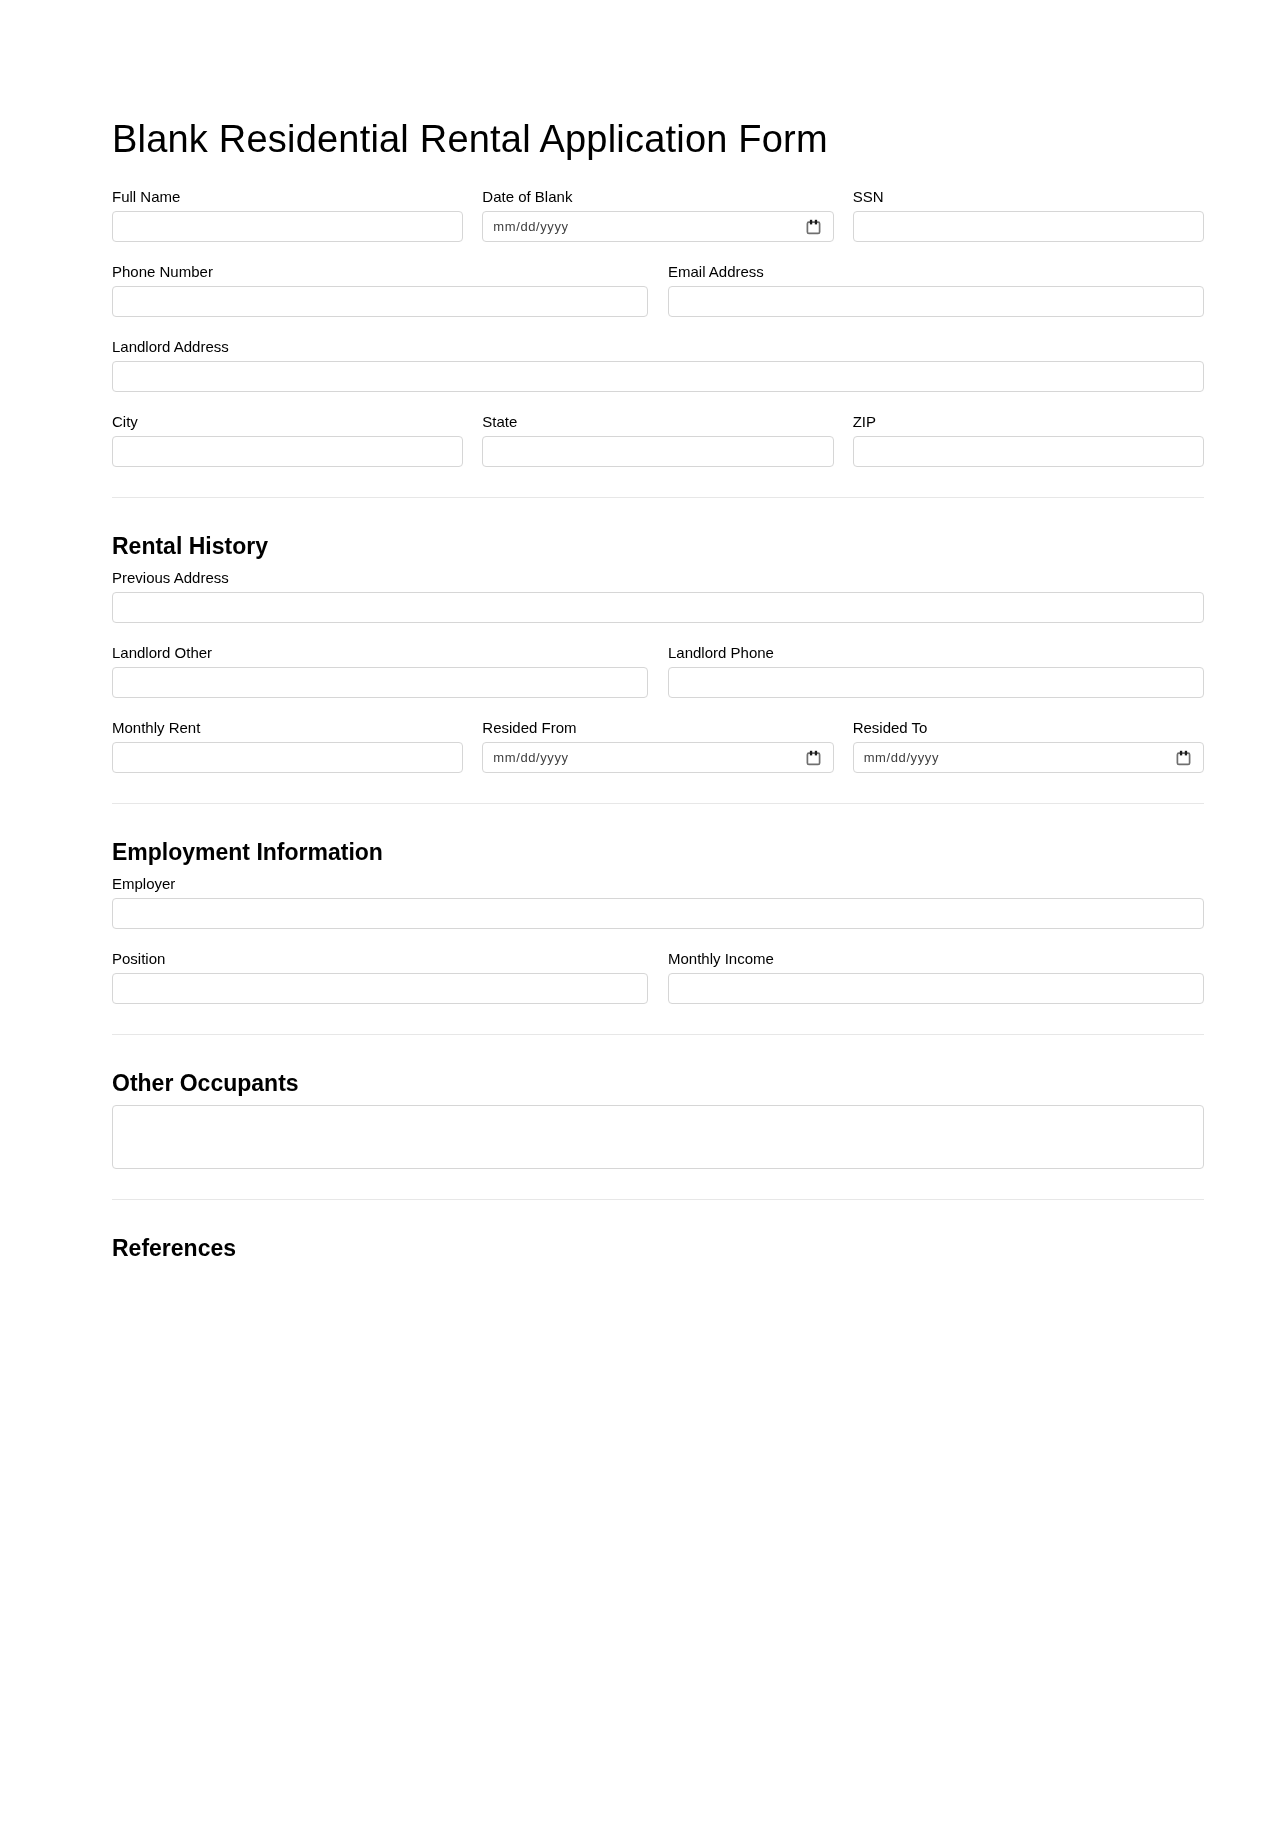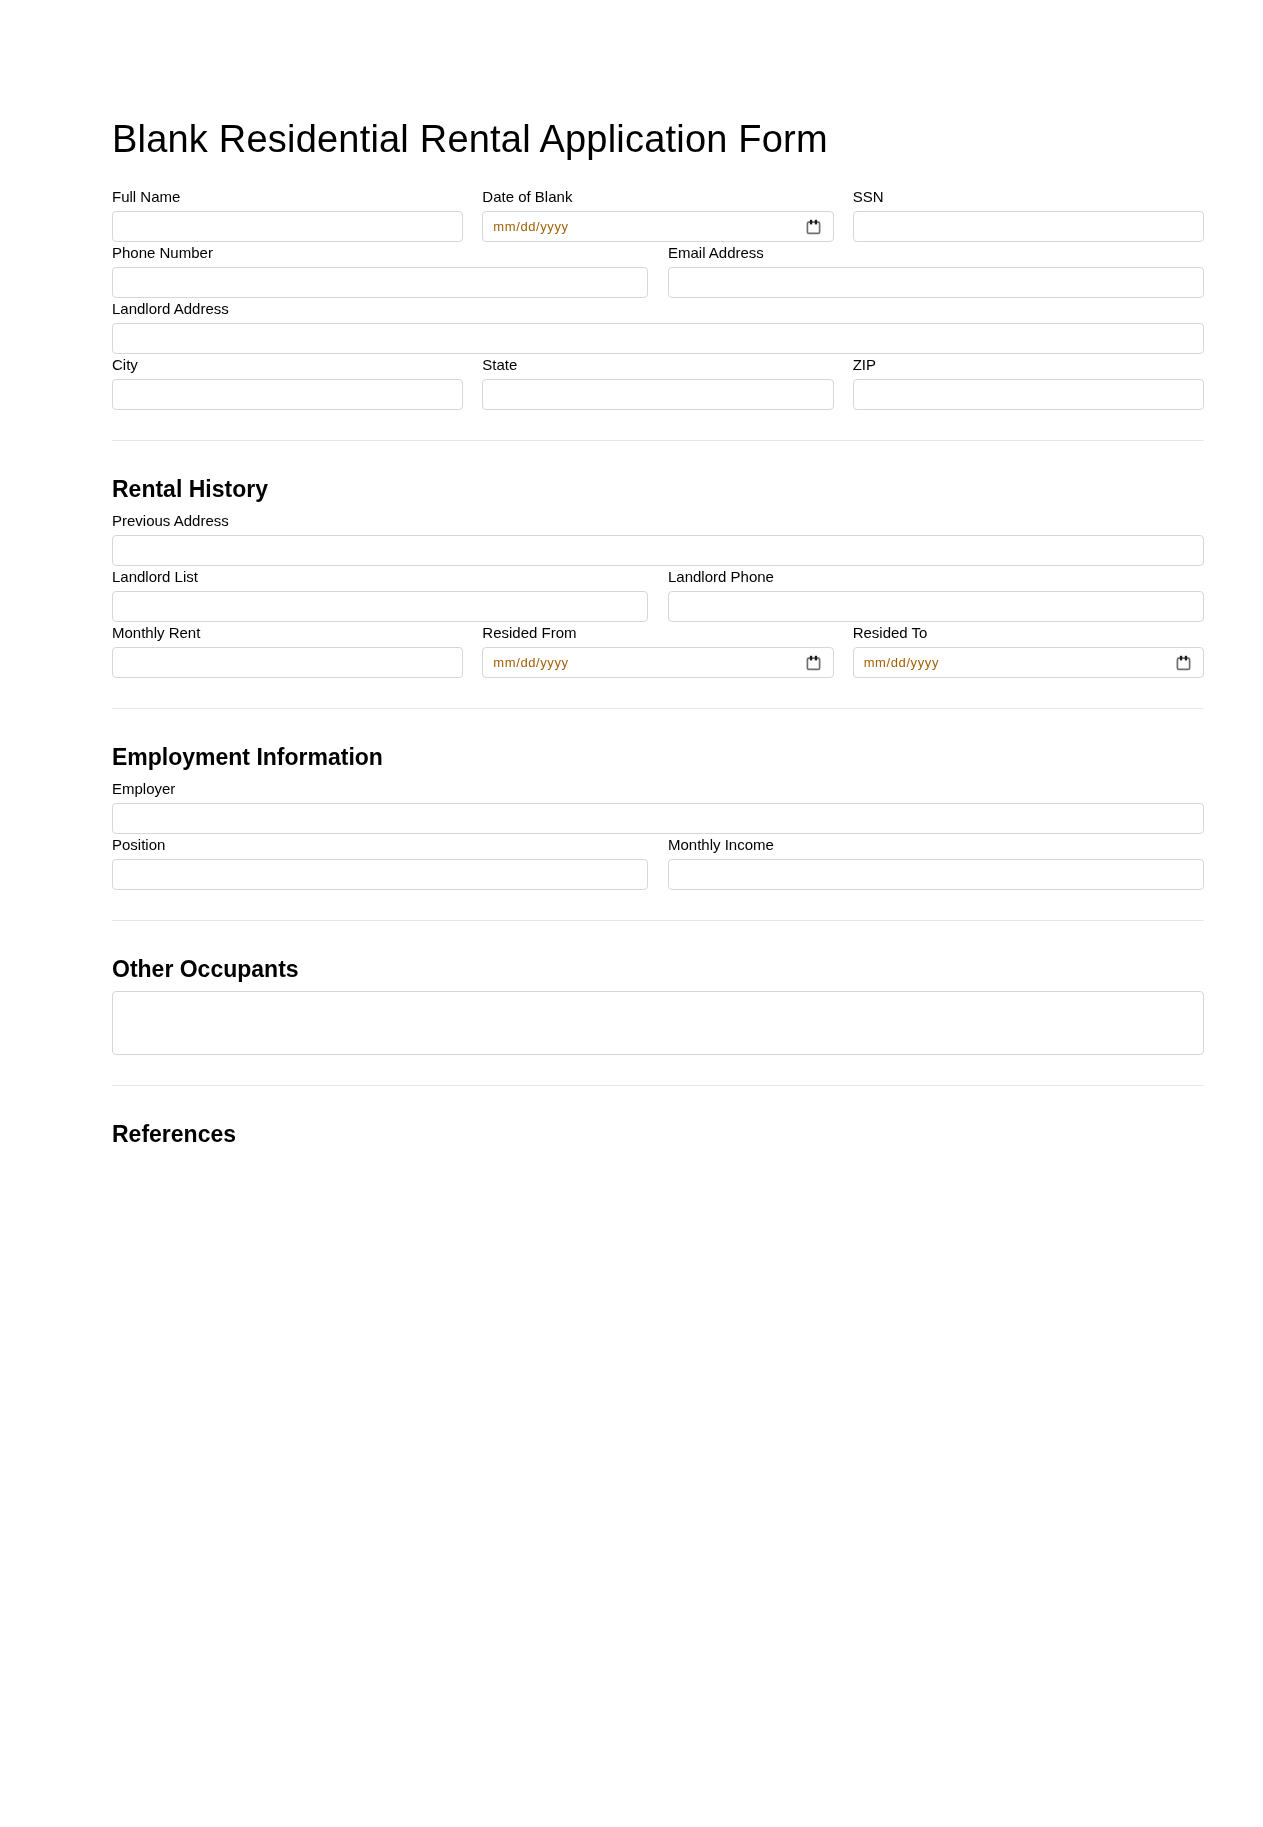--- a/index.html
+++ b/index.html
@@ -26,21 +26,21 @@
     font-weight: 700;
     line-height: 24px;
     margin: 25px 0 10px 0;
   }
   hr.divider {
     border: 0;
     border-top: 1px solid #e7e7e7;
     margin: 30px 0 36px 0;
   }
 
-  .row { display: flex; gap: 19px; margin-bottom: 1px; justify-content: space-between; }
+  .row { display: flex; gap: 19px; margin-bottom: 20px; justify-content: space-between; }
   .row.cols2 { gap: 20px; }
   .field { flex: 1; min-width: 0; }
 
   .field-label {
     display: block;
     font-size: 15px;
     line-height: 20px;
     margin-bottom: 4px;
     color: #000000;
   }
@@ -67,21 +67,21 @@
     background: #ffffff;
     display: flex;
     align-items: center;
     justify-content: space-between;
     padding: 0 12px 0 10px;
     cursor: default;
   }
   .date-text {
     font-size: 13px;
     letter-spacing: 0.6px;
-    color: #a16207;
+    color: #404040;
     white-space: nowrap;
   }
   .cal-icon { display: flex; align-items: center; }
   .cal-icon svg { display: block; }
 
   textarea.area-input {
     display: block;
     width: 100%;
     height: 64px;
     border: 1px solid #d6d6d6;
@@ -166,21 +166,21 @@
 
   <div class="row">
     <div class="field">
       <label class="field-label">Previous Address</label>
       <input type="text" class="text-input" value="" style="">
     </div>
   </div>
 
   <div class="row cols2">
     <div class="field">
-      <label class="field-label">Landlord List</label>
+      <label class="field-label">Landlord Other</label>
       <input type="text" class="text-input" value="" style="">
     </div>
     <div class="field">
       <label class="field-label">Landlord Phone</label>
       <input type="text" class="text-input" value="" style="">
     </div>
   </div>
 
   <div class="row">
     <div class="field">

